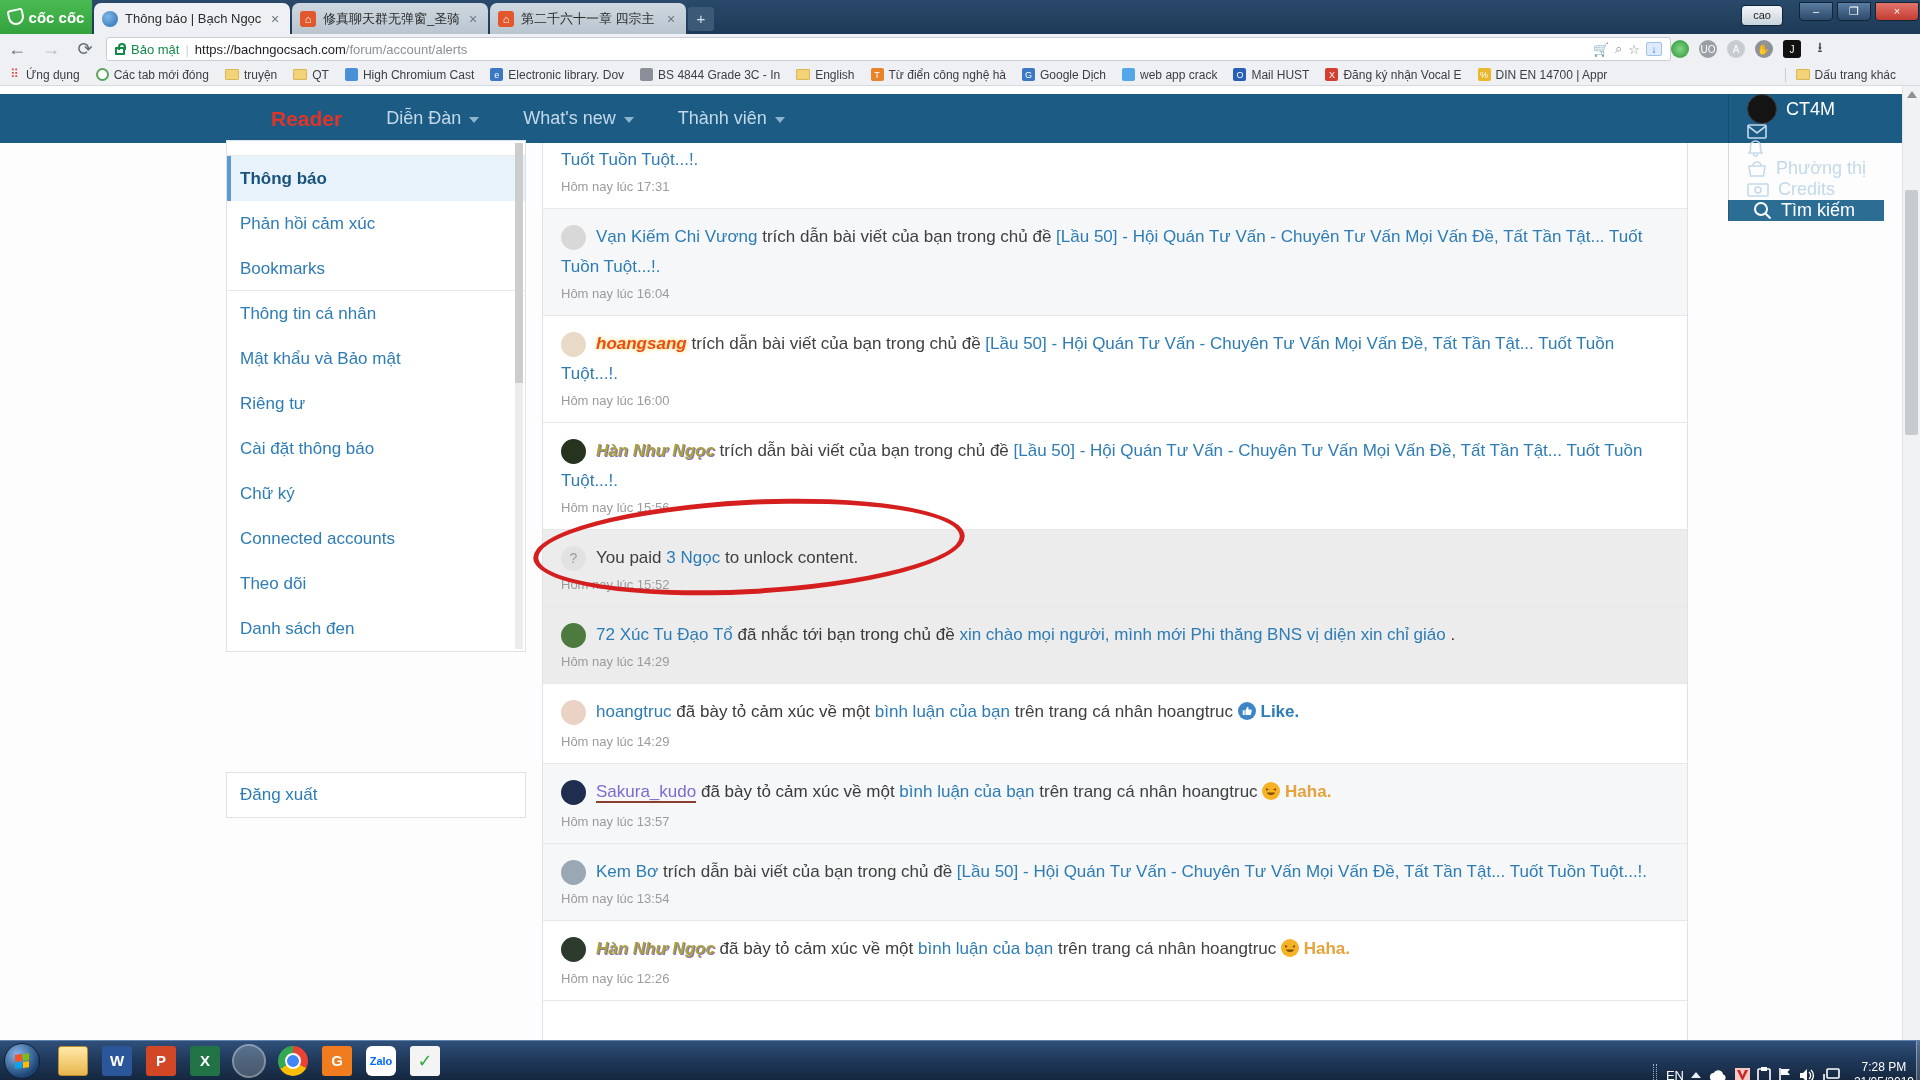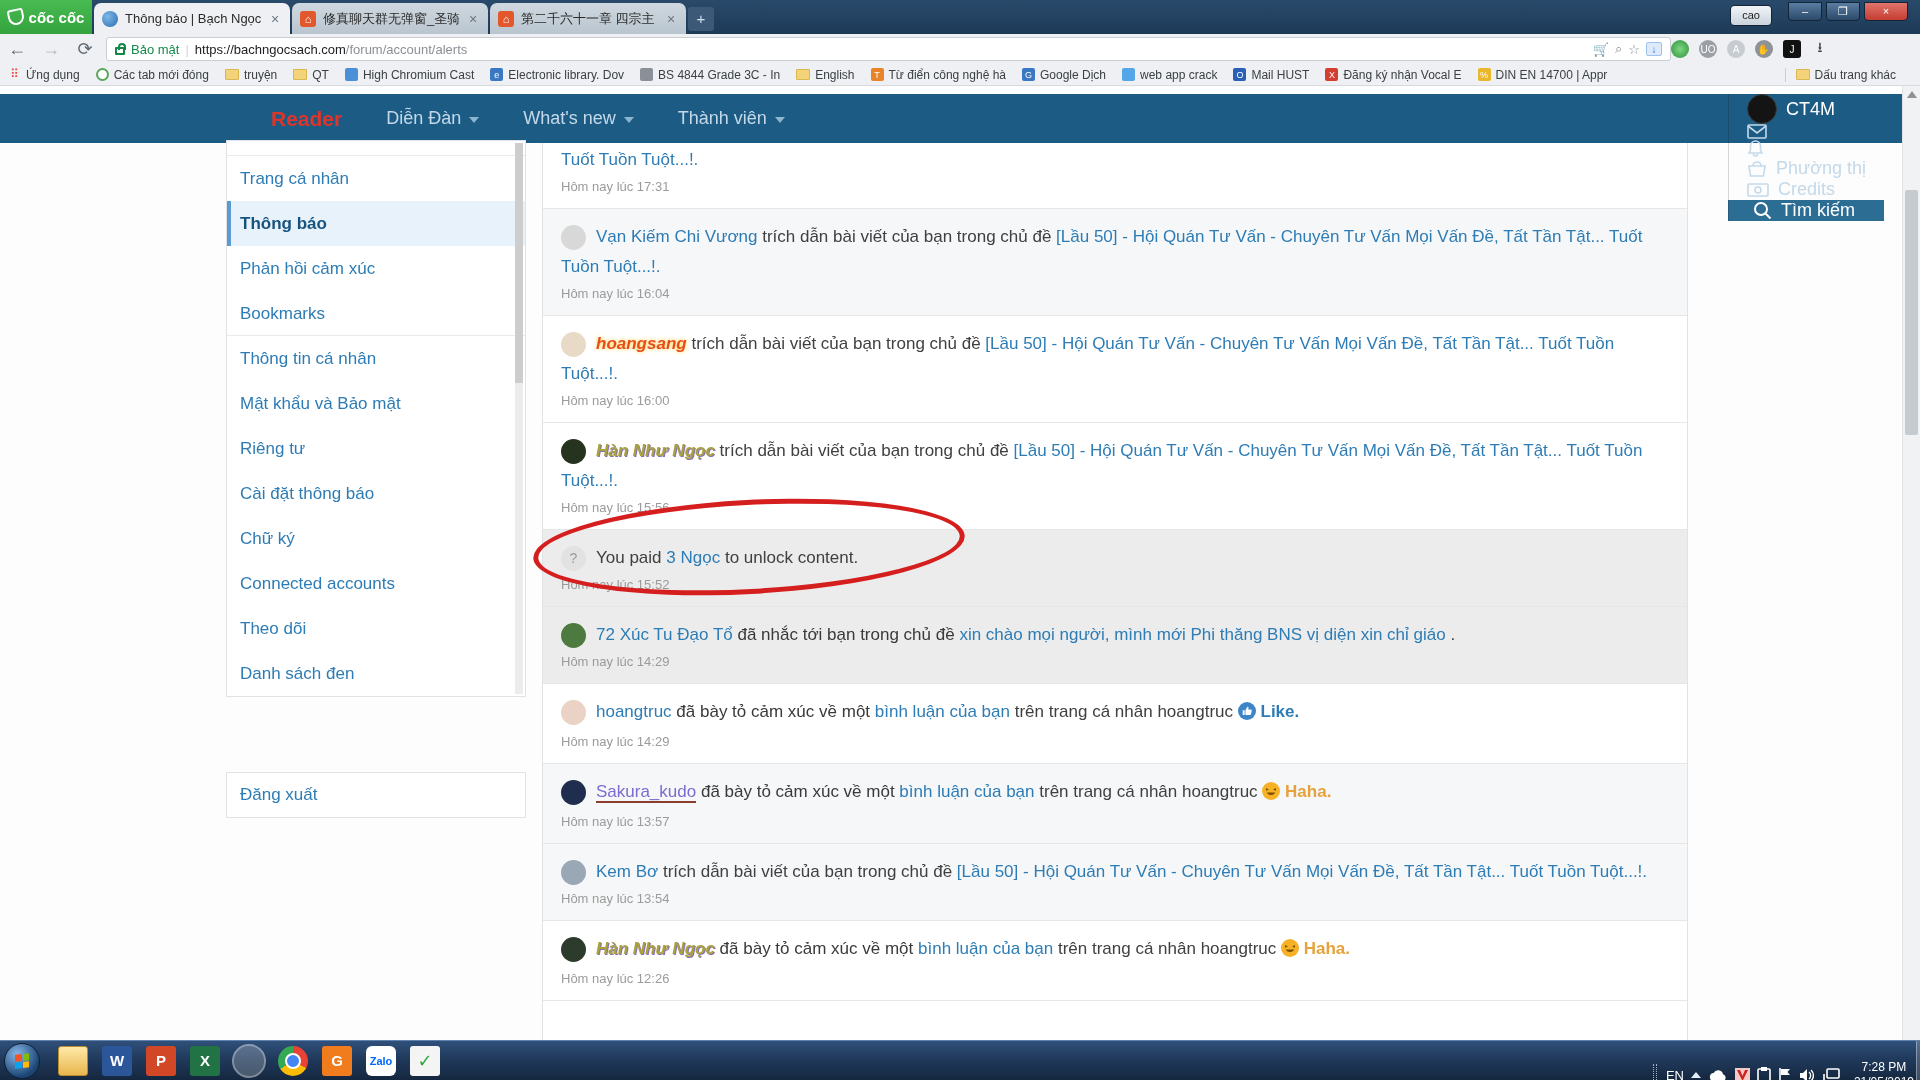--- a/index.html
+++ b/index.html
@@ -14,21 +14,21 @@
   #tabs { left:94px; top:3px; height:31px; display:flex; gap:2px; }
   .tab { width:196px; height:31px; border-radius:7px 7px 0 0; display:flex; align-items:center; padding:0 8px; gap:7px; font-size:13px; color:#2b2b2b; }
   .tab.active { background:#eef0f3; }
   .tab.inactive { background:linear-gradient(#cfd8e0,#b9c5cf); }
   .tab .title { flex:1; white-space:nowrap; overflow:hidden; }
   .tab .close { color:#6b7680; font-size:14px; width:14px; text-align:center; }
   .fav { width:16px; height:16px; border-radius:3px; flex:none; display:flex; align-items:center; justify-content:center; font-size:11px; color:#fff; }
   .fav-page { background:radial-gradient(circle at 35% 35%, #7db8e8, #2b6cb0); border-radius:50%; }
   .fav-site { background:#e2572b; }
   #newtab { width:26px; height:24px; margin-top:4px; background:#3c5a78; border-radius:3px; color:#cfe0ee; text-align:center; line-height:24px; font-size:15px; }
-  #winbtns { right:12px; top:2px; display:flex; gap:4px; align-items:flex-start; }
+  #winbtns { right:1px; top:2px; display:flex; gap:4px; align-items:flex-start; }
   .wbtn { height:19px; border:1px solid #122437; border-radius:0 0 4px 4px; background:linear-gradient(#5a7da1,#2c4a6b); color:#fff; font-size:11px; text-align:center; line-height:17px; }
   #btn-cao { width:42px; border-radius:4px; background:linear-gradient(#f2f5f8,#c9d3dc); color:#222; margin-right:12px; margin-top:3px; height:21px; line-height:19px; }
   #btn-min { width:34px; } #btn-max { width:34px; }
   #btn-close { width:44px; background:linear-gradient(#e2746a,#c43d32); }
 
   
   #toolbar { left:0; top:34px; width:1920px; height:30px; background:#eef0f3; display:flex; align-items:center; }
   .navbtn { font-size:18px; color:#5f6b75; width:34px; text-align:center; }
   .navbtn.dis { color:#b4bcc3; }
   #addr { margin-left:4px; width:1565px; height:24px; background:#fff; border:1px solid #c8ced4; border-radius:3px; display:flex; align-items:center; padding:0 8px; font-size:13px; gap:6px; }
@@ -312,21 +312,20 @@
           <path d="M12.5 12.5l5 5" stroke="#fff" stroke-width="2"></path>
         </svg>
       <span>Tìm kiếm</span>
     </div>
   </div>
 </div>
 
 <div id="sidebar" class="abs">
   <div class="sb-partial"></div>
   <div id="sb-list">
-      <div class="sb-item">Trang cá nhân</div>
       <div class="sb-item sel">Thông báo</div>
       <div class="sb-item">Phản hồi cảm xúc</div>
       <div class="sb-item sb-group-end">Bookmarks</div>
       <div class="sb-item">Thông tin cá nhân</div>
       <div class="sb-item">Mật khẩu và Bảo mật</div>
       <div class="sb-item">Riêng tư</div>
       <div class="sb-item">Cài đặt thông báo</div>
       <div class="sb-item">Chữ ký</div>
       <div class="sb-item">Connected accounts</div>
       <div class="sb-item">Theo dõi</div>

